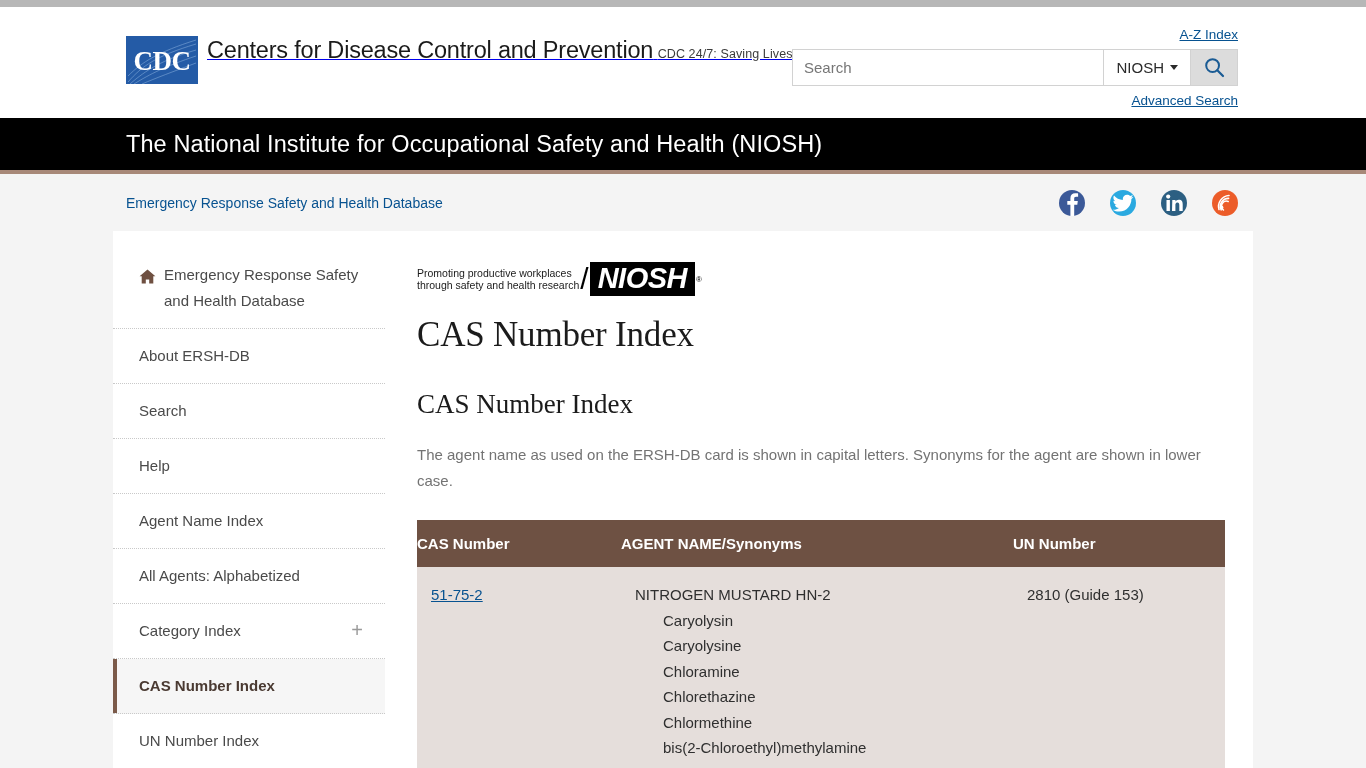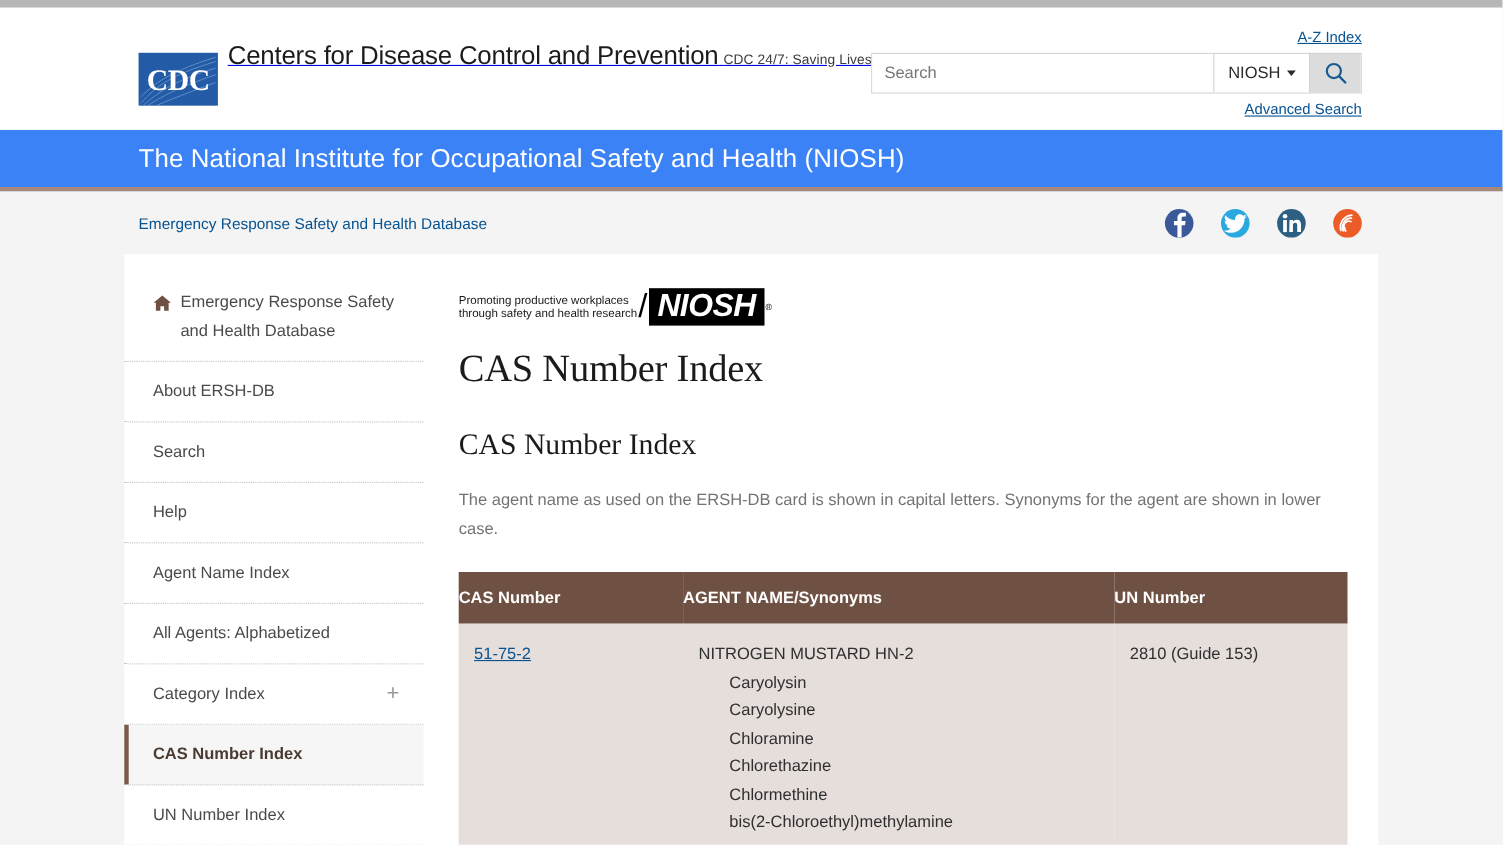--- a/index.html
+++ b/index.html
@@ -25,21 +25,21 @@
     left: 126px; top: 29px;
     display: flex;
     align-items: flex-start;
   }
   .cdc-mark {
     width: 72px; height: 48px;
     background: #245ba6;
     position: relative;
     overflow: hidden;
     flex: 0 0 auto;
-    margin-top: 12px;
+    margin-top: 0;
   }
   .cdc-mark svg { display: block; }
   .logo-text { margin-left: 9px; padding-top: 1px; }
   .logo-title {
     font-size: 23.5px;
     color: #1b1b1b;
     letter-spacing: -0.2px;
     line-height: 27px;
     white-space: nowrap;
   }
@@ -112,21 +112,21 @@
     border-left: 1px solid #d2d2d2;
     display: flex;
     align-items: center;
     justify-content: center;
     cursor: pointer;
   }
   .search-btn svg { display: block; }
 
   
   .agency-banner {
-    background: #3b82f6;
+    background: #000000;
     border-bottom: 4px solid #a78878;
     height: 56px;
     display: flex;
     align-items: center;
   }
   .agency-banner h1 {
     margin-left: 126px;
     color: #ffffff;
     font-size: 23.5px;
     font-weight: 400;

